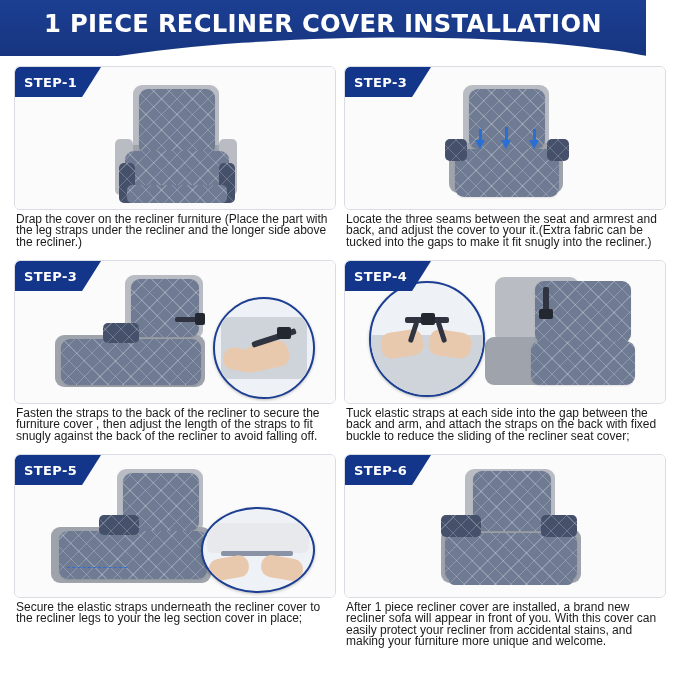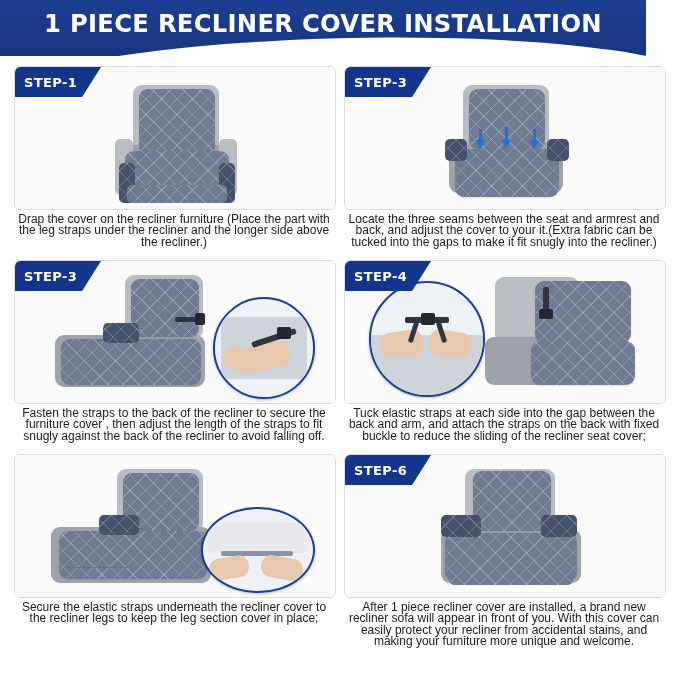--- a/index.html
+++ b/index.html
@@ -58,21 +58,20 @@
     position: relative;
     padding: 10px 14px 0 14px;
     display: grid;
     grid-template-columns: 320px 320px;
     column-gap: 10px;
     row-gap: 6px;
   }
   .cell {
     position: relative;
     width: 320px;
-    text-align: center;
   }
   .panel {
     position: relative;
     width: 320px;
     height: 142px;
     border: 1px solid #d9dde3;
     border-radius: 6px;
     background: #ffffff;
     overflow: hidden;
   }
@@ -290,22 +289,23 @@
           <div class="chair cover-dark quilt rounded-sm" style="left:84px; top:60px; width:40px; height:20px;"></div>
           <div class="dashline" style="left:52px; top:112px; width:60px;"></div>
 
           <div class="zoom-circle" style="left:186px; top:52px; width:110px; height:82px; border-radius:50%;">
             <div style="position:absolute; left:4px; top:14px; width:102px; height:30px; background:#e7e9ed; border-radius:6px;"></div>
             <div class="strap" style="left:18px; top:42px; width:72px; height:5px; background:#8a93a5;"></div>
             <div class="hand" style="left:6px; top:48px; width:40px; height:22px; transform:rotate(-10deg);"></div>
             <div class="hand" style="left:58px; top:48px; width:42px; height:22px; transform:rotate(10deg);"></div>
           </div>
         </div>
-      </div>
-      <div class="caption">Secure the elastic straps underneath the recliner cover to the recliner legs to keep the leg section cover in place;</div>
+        <div class="badge">STEP-5</div>
+      </div>
+      <div class="caption">Secure the elastic straps underneath the recliner cover to the recliner legs to your the leg section cover in place;</div>
     </div>
 
     <div class="cell">
       <div class="panel">
         <div class="scene">
           <div class="chair sofa-grey rounded-md" style="left:120px; top:14px; width:90px; height:66px;"></div>
           <div class="chair sofa-grey-d rounded-md" style="left:96px; top:74px; width:140px; height:54px;"></div>
           <div class="chair cover-blue quilt rounded-md shadow-soft" style="left:128px; top:16px; width:78px; height:60px;"></div>
           <div class="chair cover-blue quilt rounded-md shadow-soft" style="left:100px; top:78px; width:132px; height:48px;"></div>
           <div class="chair cover-dark quilt rounded-sm" style="left:96px; top:60px; width:40px; height:22px;"></div>

